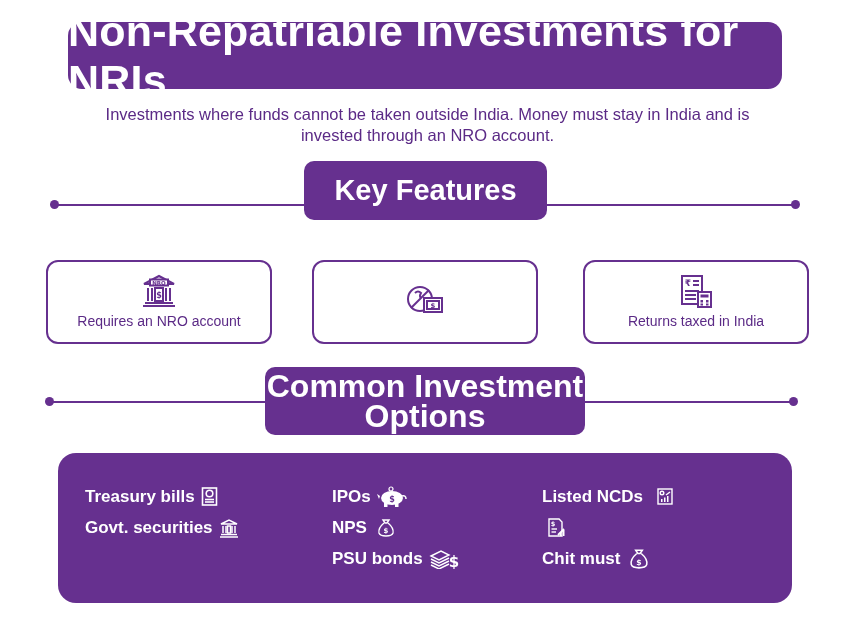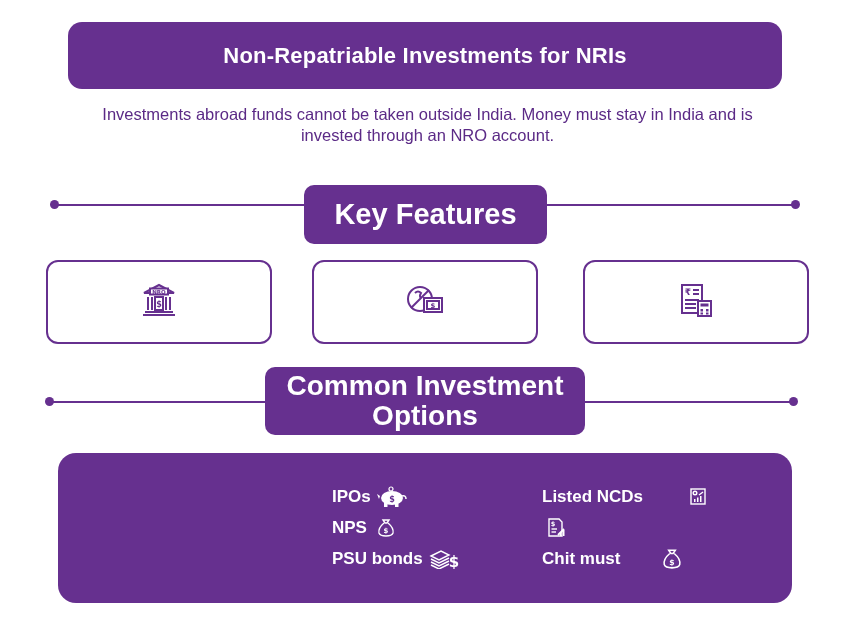--- a/index.html
+++ b/index.html
@@ -1,42 +1,42 @@
 <!DOCTYPE html>
 <html><head>
 <meta charset="utf-8">
 <style>
   html,body{margin:0;padding:0;background:#fff;}
   body{width:855px;height:626px;position:relative;overflow:hidden;font-family:"Liberation Sans","DejaVu Sans",sans-serif;}
   .purple{background:#66308f;color:#fff;}
-  #title{position:absolute;left:68px;top:22px;width:714px;height:67px;border-radius:14px;display:flex;align-items:center;justify-content:center;font-size:22px;font-weight:bold;letter-spacing:0.2px;}
+  #title{position:absolute;left:68px;top:22px;width:714px;height:67px;border-radius:14px;display:flex;align-items:center;justify-content:center;font-size:43px;font-weight:bold;letter-spacing:0.2px;}
   #subtitle{position:absolute;left:90px;top:104px;width:675px;text-align:center;color:#5b2a86;font-size:16.5px;line-height:21px;}
   .hline{position:absolute;height:2px;background:#66308f;}
   .dot{position:absolute;width:9px;height:9px;border-radius:50%;background:#66308f;}
   .section{position:absolute;border-radius:10px;display:flex;align-items:center;justify-content:center;text-align:center;font-weight:bold;}
-  #kf{left:304px;top:185px;width:243px;height:59px;font-size:29px;}
-  #cio{left:265px;top:367px;width:320px;height:68px;font-size:28px;line-height:30px;}
+  #kf{left:304px;top:161px;width:243px;height:59px;font-size:29px;}
+  #cio{left:265px;top:367px;width:320px;height:68px;font-size:32px;line-height:30px;}
   .card{position:absolute;top:260px;height:84px;border:2.5px solid #66308f;border-radius:12px;box-sizing:border-box;display:flex;flex-direction:column;align-items:center;justify-content:center;color:#5b2a86;font-size:14px;text-align:center;line-height:18px;}
   .card svg{margin-bottom:4px;}
   #card0{left:46px;width:226px;}
   #card1{left:312px;width:226px;}
   #card2{left:583px;width:226px;}
   #options{position:absolute;left:58px;top:453px;width:734px;height:150px;border-radius:18px;}
   .col{position:absolute;top:28px;}
   .opt{display:flex;align-items:center;font-size:17px;font-weight:bold;height:31px;white-space:nowrap;}
   .opt svg{margin-left:6px;}
   #col0{left:27px;} #col1{left:274px;} #col2{left:484px;}
-  #col2 .opt{height:31px;gap:33px;}
+  #col2 .opt{height:31px;}
   #col2 .opt.short{height:24px;}
 </style>
 </head>
 <body>
 
 <div id="title" class="purple">Non-Repatriable Investments for NRIs</div>
-<div id="subtitle">Investments abroad funds cannot be taken outside India. Money must stay in India and is invested through an NRO account.</div>
+<div id="subtitle">Investments where funds cannot be taken outside India. Money must stay in India and is invested through an NRO account.</div>
 
 <div class="dot" style="left:50px;top:200px;"></div>
 <div class="hline" style="left:54px;top:204px;width:252px;"></div>
 <div class="hline" style="left:545px;top:204px;width:252px;"></div>
 <div class="dot" style="left:791px;top:200px;"></div>
 <div id="kf" class="section purple">Key Features</div>
 
 <div id="card0" class="card">
   <svg width="36" height="34" viewBox="0 0 36 34" fill="none" stroke="#66308f" stroke-width="2">
     <path d="M3 10 L18 2 L33 10 Z"></path>
@@ -44,20 +44,21 @@
     <text x="18" y="10.5" font-size="5.5" text-anchor="middle" fill="#66308f" stroke="none" font-family="DejaVu Sans, sans-serif" font-weight="bold">NRO</text>
     <line x1="7" y1="14" x2="7" y2="27"></line>
       <line x1="11" y1="14" x2="11" y2="27"></line>
     <rect x="14" y="14" width="8" height="13"></rect>
     <text x="18" y="24" font-size="8" text-anchor="middle" fill="#66308f" stroke="none" font-family="DejaVu Sans, sans-serif" font-weight="bold">$</text>
     <line x1="25" y1="14" x2="25" y2="27"></line>
       <line x1="29" y1="14" x2="29" y2="27"></line>
     <line x1="4" y1="29" x2="32" y2="29"></line>
       <line x1="2" y1="32" x2="34" y2="32"></line>
   </svg>
+  <span>Requires an NRO account</span>
 </div>
 <div id="card1" class="card" style="padding-top:0;">
   <svg width="38" height="30" viewBox="0 0 38 30" fill="none" stroke="#66308f" stroke-width="2">
     <circle cx="14" cy="14" r="12"></circle>
     <line x1="5" y1="23" x2="23" y2="5"></line>
     <path d="M9 8 q3 -3 6 0 q-2 3 0 5"></path>
     <rect x="18" y="13" width="18" height="14" fill="#fff"></rect>
     <rect x="21" y="16" width="12" height="8"></rect>
     <text x="27" y="23" font-size="7" text-anchor="middle" fill="#66308f" stroke="none" font-family="DejaVu Sans, sans-serif" font-weight="bold">$</text>
   </svg>
@@ -71,30 +72,53 @@
     <line x1="6" y1="17" x2="20" y2="17"></line>
       <line x1="6" y1="21" x2="17" y2="21"></line>
       <line x1="6" y1="25" x2="17" y2="25"></line>
     <rect x="19" y="18" width="13" height="15" fill="#fff"></rect>
     <rect x="21.5" y="20.5" width="8" height="3" fill="#66308f" stroke="none"></rect>
     <rect x="21.5" y="26" width="2.5" height="2.5" fill="#66308f" stroke="none"></rect>
     <rect x="27" y="26" width="2.5" height="2.5" fill="#66308f" stroke="none"></rect>
     <rect x="21.5" y="29.5" width="2.5" height="2" fill="#66308f" stroke="none"></rect>
     <rect x="27" y="29.5" width="2.5" height="2" fill="#66308f" stroke="none"></rect>
   </svg>
+  <span>Returns taxed in India</span>
 </div>
 
 <div class="dot" style="left:45px;top:397px;"></div>
 <div class="hline" style="left:49px;top:401px;width:218px;"></div>
 <div class="hline" style="left:583px;top:401px;width:210px;"></div>
 <div class="dot" style="left:789px;top:397px;"></div>
 <div id="cio" class="section purple">Common Investment Options</div>
 
 <div id="options" class="purple">
   <div id="col0" class="col">
+    <div class="opt">
+      <span>Treasury bills</span>
+      <svg width="17" height="19" viewBox="0 0 17 19" fill="none" stroke="#fff" stroke-width="1.6">
+        <rect x="1.5" y="1" width="14" height="17"></rect>
+          <circle cx="8.5" cy="6.5" r="3.3"></circle>
+          <line x1="4" y1="12.5" x2="13" y2="12.5"></line>
+          <line x1="4" y1="15" x2="13" y2="15"></line>
+      </svg>
+    </div>
+    <div class="opt">
+      <span>Govt. securities</span>
+      <svg width="20" height="20" viewBox="0 0 20 20" fill="none" stroke="#fff" stroke-width="1.5">
+        <path d="M2 6 L10 2 L18 6 Z"></path>
+          <line x1="4" y1="8" x2="4" y2="15"></line>
+          <line x1="7" y1="8" x2="7" y2="15"></line>
+          <rect x="8.5" y="8" width="3" height="7"></rect>
+          <line x1="13" y1="8" x2="13" y2="15"></line>
+          <line x1="16" y1="8" x2="16" y2="15"></line>
+          <line x1="2" y1="16.5" x2="18" y2="16.5"></line>
+          <line x1="1" y1="19" x2="19" y2="19"></line>
+      </svg>
+    </div>
   </div>
 
   <div id="col1" class="col">
     <div class="opt">
       <span>IPOs</span>
       <svg width="30" height="22" viewBox="0 0 30 22">
         <circle cx="14" cy="3" r="2" fill="none" stroke="#fff" stroke-width="1.2"></circle>
         <ellipse cx="15" cy="12" rx="11" ry="7" fill="#fff"></ellipse>
         <rect x="7" y="16" width="3.5" height="5" fill="#fff"></rect>
           <rect x="18" y="16" width="3.5" height="5" fill="#fff"></rect>

